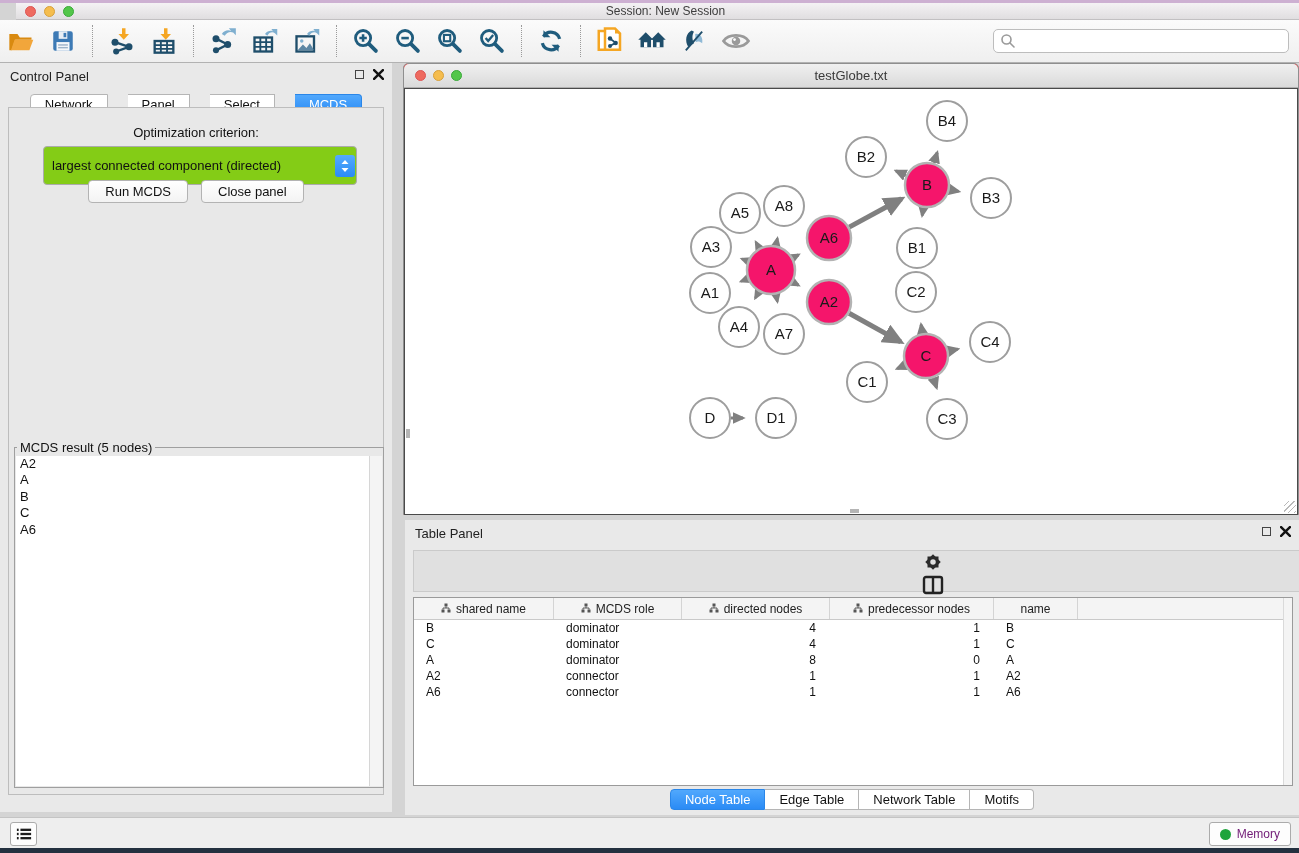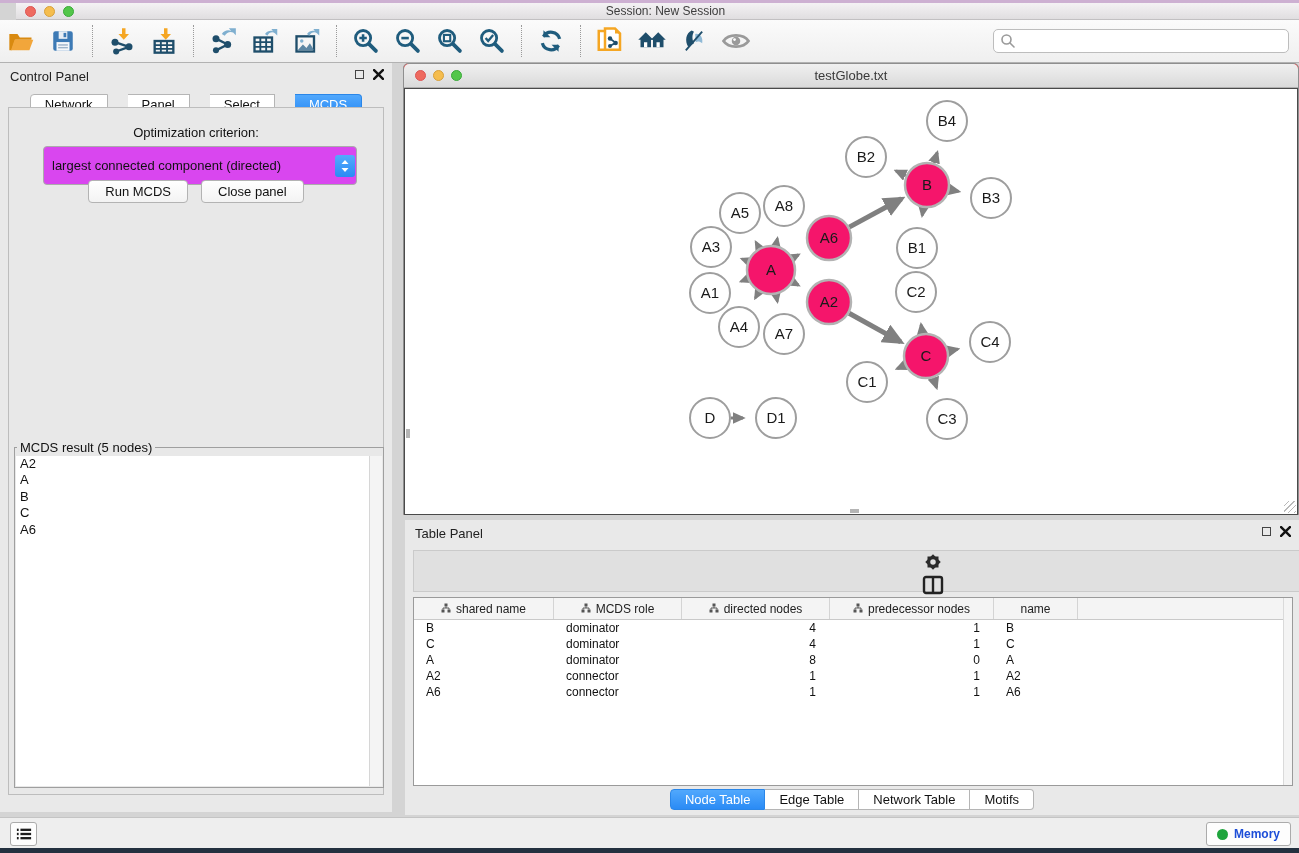--- a/index.html
+++ b/index.html
@@ -36,21 +36,21 @@
 
   .cp-tabs { position:absolute; left:0; top:31px; width:100%; display:flex; justify-content:center;gap:20px; }
   .tab { font-size:13px; padding:2px 14px; background:#fff; border:1px solid #b5b5b5; border-left:none; color:#111; height:21px; display:flex; align-items:center; }
   .tab:first-child { border-left:1px solid #b5b5b5; border-radius:4px 0 0 4px; }
   .tab:last-child { border-radius:0 4px 4px 0; }
   .tab.active { background:linear-gradient(#51a8fd,#2a8bf5); border-color:#2a86e8; color:#fff; }
 
   .cp-body { position:absolute; left:8px; top:44px; width:376px; height:688px;
     background:#e8e8e8; border:1px solid #bdbdbd; }
   .opt-label { position:absolute; left:0; width:100%; top:17px; text-align:center; font-size:13px; color:#111; }
-  .opt-select { position:absolute; left:34px; top:38px; width:314px; height:39px; background:#d946ef;
+  .opt-select { position:absolute; left:34px; top:38px; width:314px; height:39px; background:#84cc16;
     border:1px solid #ababab; border-radius:4px; display:flex; align-items:center; }
   .opt-select .sel-text { flex:1; font-size:13px; color:#111; padding-left:8px; white-space:nowrap; overflow:hidden; }
   .stepper { width:20px; height:22px; margin-right:1px; border-radius:3px; background:linear-gradient(#55aafd,#2a8bf5);
     display:flex; flex-direction:column; align-items:center; justify-content:center; color:#fff; }
   .stepper svg { display:block; }
   .cp-buttons { position:absolute; left:0; top:72px; width:100%; display:flex; justify-content:center; gap:13px; }
   .btn { font-size:13px; background:linear-gradient(#ffffff,#f3f3f3); border:1px solid #b3b3b3; border-radius:4px;
     height:23px; padding:0 16px; color:#111; display:flex; align-items:center; }
 
   .result-fieldset { position:absolute; left:5px; top:332px; width:370px; height:348px;
@@ -89,21 +89,21 @@
   .nt-cell { font-size:12px; color:#111; white-space:nowrap; overflow:hidden; }
   .nt-track { position:absolute; right:0; top:0; bottom:0; width:9px; background:#f4f4f4; border-left:1px solid #dadada; }
 
   .tp-tabs { position:absolute; left:0; top:269px; width:100%; display:flex; justify-content:center; }
 
   
   .status-bar { position:absolute; left:0; top:817px; width:1299px; height:31px; background:#eeeeee; border-top:1px solid #c4c4c4; }
   .list-btn { position:absolute; left:10px; top:4px; width:27px; height:24px; background:#fdfdfd; border:1px solid #ababab; border-radius:3px;
     display:flex; align-items:center; justify-content:center; }
   .memory-btn { position:absolute; right:8px; top:4px; height:24px; background:#fdfdfd; border:1px solid #ababab; border-radius:3px;
-    display:flex; align-items:center; gap:6px; padding:0 10px; font-size:12px; color:#1d4ed8;font-weight:bold; }
+    display:flex; align-items:center; gap:6px; padding:0 10px; font-size:12px; color:#701a75; }
   .mem-dot { width:11px; height:11px; border-radius:50%; background:#1ea43c; }
   .bottom-strip { position:absolute; left:0; top:848px; width:1299px; height:5px; background:#23303f; }
 </style>
 </head>
 <body>
 
 <div id="app">
 
   <div class="top-strip"></div>
 

